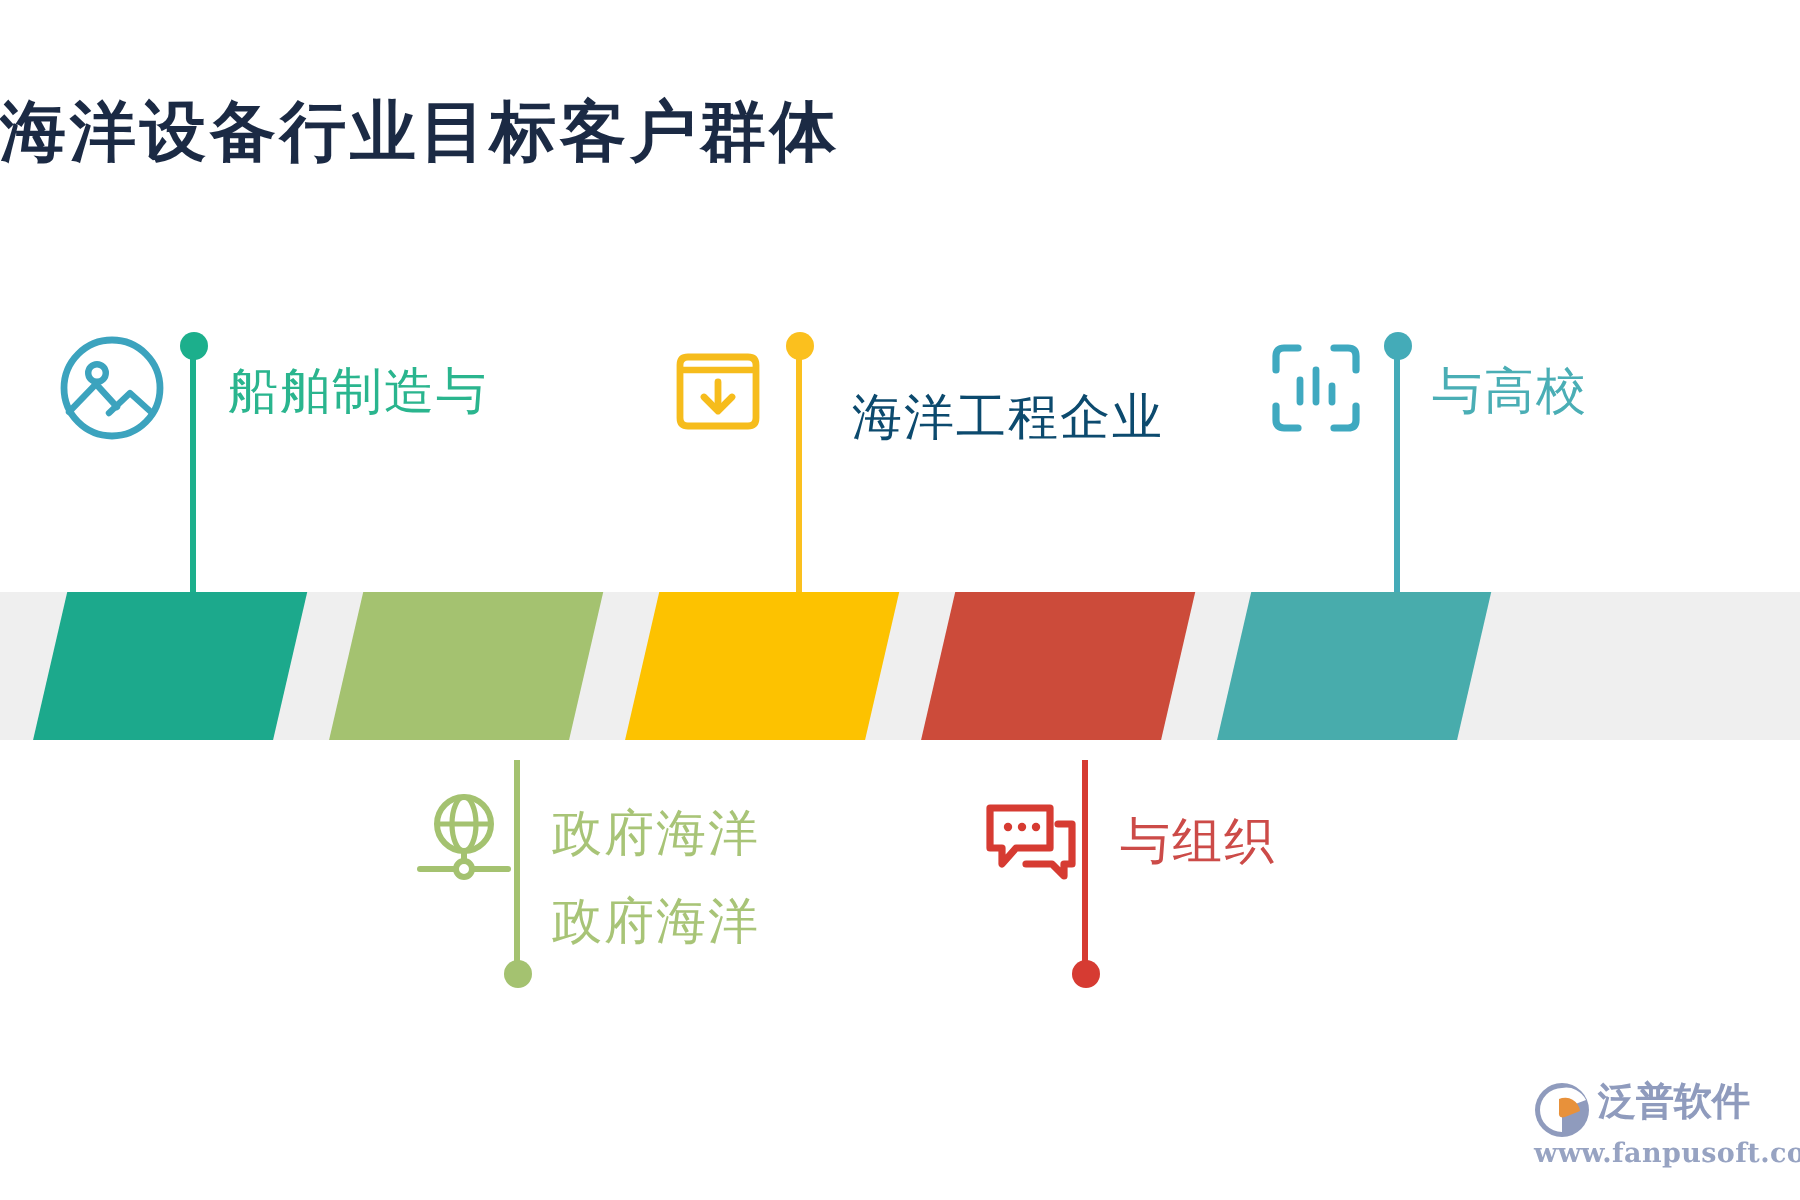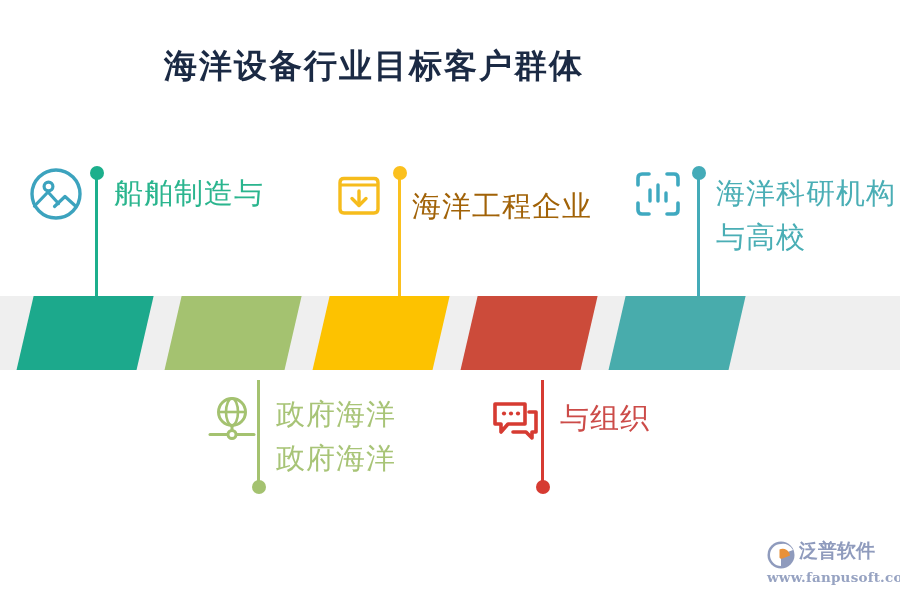--- a/index.html
+++ b/index.html
@@ -19,21 +19,21 @@
     height: 600px;
     background: #ffffff;
   }
 
   
   #page-title {
     position: absolute;
     left: 0;
     top: 44px;
     width: 748px;
-    text-align: center;
+    text-align: left;
     font-size: 33px;
     font-weight: bold;
     letter-spacing: 2px;
     color: #1b2a44;
     font-family: "DejaVu Serif", "Liberation Serif", serif;
     white-space: nowrap;
   }
 
   
   #stripe-band {
@@ -88,22 +88,22 @@
     width: 14px;
     height: 14px;
     border-radius: 50%;
     background: currentColor;
   }
   .connector.dot-top .conn-dot { top: 0; }
   .connector.dot-bottom .conn-dot { bottom: 0; }
 
   .item-label {
     position: absolute;
-    font-family: Liberation Mono, monospace;
-    font-size: 29px;
+    font-family: Liberation Sans, sans-serif;
+    font-size: 25px;
     line-height: 44px;
     letter-spacing: 1px;
     white-space: nowrap;
   }
   .item-label .lbl-line {
     display: block;
   }
 
   
   #logo {
@@ -182,21 +182,21 @@
         <path d="M9 16.5 Q9 12.5 13 12.5 L43 12.5 Q47 12.5 47 16.5 L47 43 Q47 47 43 47 L13 47 Q9 47 9 43 Z" stroke="#F6BC1C" stroke-width="3.4" stroke-linejoin="round"></path>
         <path d="M9 19 L47 19" stroke="#F6BC1C" stroke-width="3.2"></path>
         <path d="M28 25 L28 39" stroke="#F6BC1C" stroke-width="3.4" stroke-linecap="round"></path>
         <path d="M21 32.5 L28 39.5 L35 32.5" stroke="#F6BC1C" stroke-width="3.4" stroke-linecap="round" stroke-linejoin="round"></path>
       </svg>
     </span>
     <span class="connector dot-top" style="left:62px; top:0px; height:130px; color:#FBC01E;">
       <i class="conn-dot"></i>
         <i class="conn-line" style="top:7px;"></i>
     </span>
-    <span class="item-label" style="left:81px; top:21px; color:#a16207;">
+    <span class="item-label" style="left:95px; top:21px; color:#0c4a6e;">
       <span class="lbl-line">海洋工程企业</span>
     </span>
   </div>
 
   <div class="item" id="item-2" style="left:630px; top:166px;">
     <span class="item-icon">
       <svg viewBox="0 0 56 56" fill="none">
         <path d="M19 8 L12 8 Q8 8 8 12 L8 19" stroke="#3FA9C0" stroke-width="3.6" stroke-linecap="round" stroke-linejoin="round"></path>
         <path d="M37 8 L44 8 Q48 8 48 12 L48 19" stroke="#3FA9C0" stroke-width="3.6" stroke-linecap="round" stroke-linejoin="round"></path>
         <path d="M19 48 L12 48 Q8 48 8 44 L8 37" stroke="#3FA9C0" stroke-width="3.6" stroke-linecap="round" stroke-linejoin="round"></path>
@@ -204,21 +204,20 @@
         <path d="M20 35 L20 24" stroke="#3FA9C0" stroke-width="3.4" stroke-linecap="round"></path>
         <path d="M28 35 L28 19" stroke="#3FA9C0" stroke-width="3.4" stroke-linecap="round"></path>
         <path d="M36 35 L36 27" stroke="#3FA9C0" stroke-width="3.4" stroke-linecap="round"></path>
       </svg>
     </span>
     <span class="connector dot-top" style="left:62px; top:0px; height:130px; color:#44ABB8;">
       <i class="conn-dot"></i>
         <i class="conn-line" style="top:7px;"></i>
     </span>
     <span class="item-label" style="left:86px; top:8px; color:#4AAEB5;">
-      <span class="lbl-line">海洋科研机构</span>
       <span class="lbl-line">与高校</span>
     </span>
   </div>
 
   <div class="item" id="item-3" style="left:204px; top:392px;">
     <span class="item-icon">
       <svg viewBox="0 0 56 56" fill="none">
         <circle cx="28" cy="20" r="13.5" stroke="#A4C270" stroke-width="3"></circle>
         <ellipse cx="28" cy="20" rx="6" ry="13.5" stroke="#A4C270" stroke-width="2.6"></ellipse>
         <path d="M14.5 20 L41.5 20" stroke="#A4C270" stroke-width="2.6"></path>

